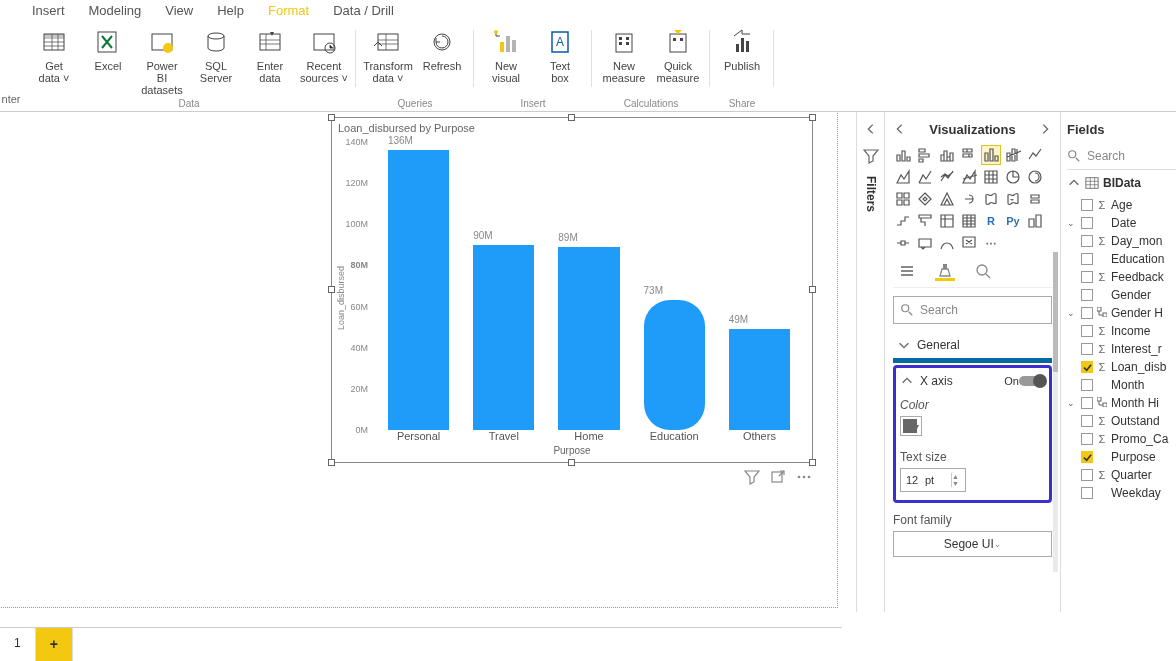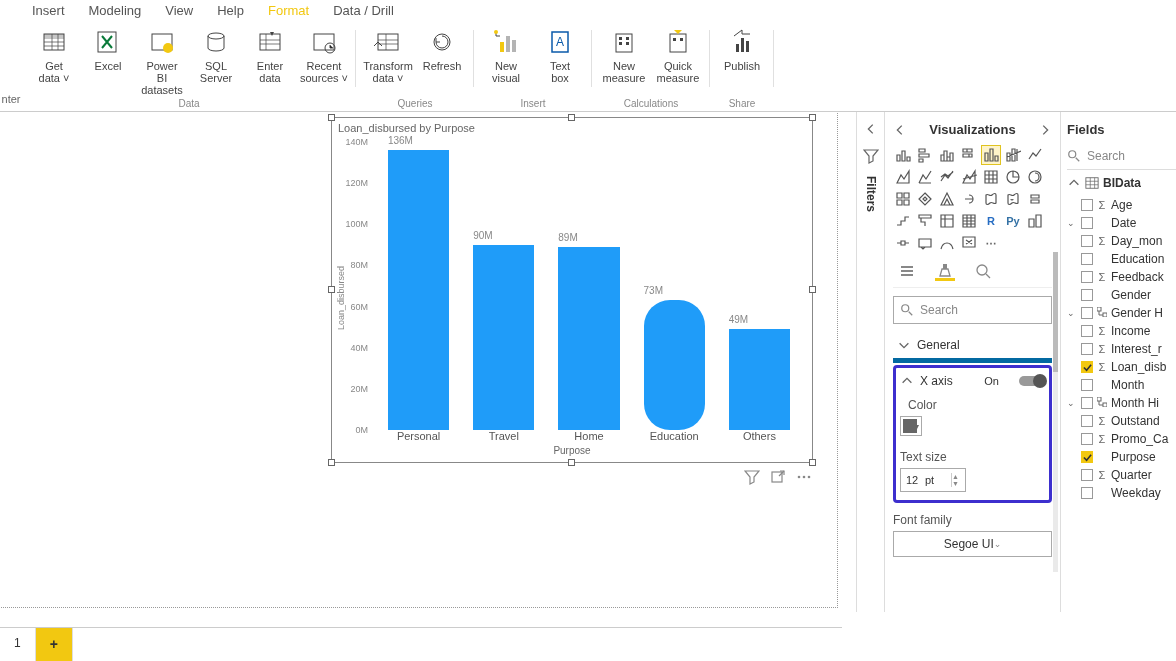--- a/index.html
+++ b/index.html
@@ -50,31 +50,31 @@
 
   .visual-footer-icons { position:absolute; right:0; bottom:-26px; display:flex; gap:10px; color:#888; }
   .visual-footer-icons svg { width:16px; height:16px; }
 
   
   .filters-collapsed { width:28px; border-left:1px solid #ddd; display:flex; flex-direction:column; align-items:center; padding-top:10px; gap:12px; }
   .filters-label { writing-mode: vertical-rl; font-size:12px; font-weight:600; color:#333; }
 
   
   .viz-pane { width:176px; border-left:1px solid #ddd; display:flex; flex-direction:column; padding:6px 8px 0 8px; overflow:hidden; position:relative;}
-  .pane-header { font-size:13px; font-weight:600; padding:4px 0 8px 0; display:flex; align-items:flex-end; justify-content:space-between; }
+  .pane-header { font-size:13px; font-weight:600; padding:4px 0 8px 0; display:flex; align-items:flex-start; justify-content:space-between; }
   .viz-icons { display:flex; flex-wrap:wrap; gap:2px; margin-bottom:6px; }
   .viz-icons .vi { width:20px; height:20px; border:1px solid transparent; display:flex; align-items:center; justify-content:center; font-size:10px; color:#444; }
   .viz-icons .vi.sel { background:#fef4c9; border-color:#e0c320; }
   .tabs3 { display:flex; gap:18px; padding:2px 4px 6px 4px; border-bottom:1px solid #eee;}
   .tabs3 .ti { width:20px; height:20px; display:flex; align-items:center; justify-content:center; }
   .tabs3 .ti.active { border-bottom:3px solid #F2C811; }
   .search-box { display:flex; align-items:center; border:1px solid #aaa; height:28px; padding:0 6px; margin:8px 0; color:#888; gap:6px;}
   .fmt-section { padding:6px 4px; border-bottom:5px solid #0369a1; font-size:12px; }
   .fmt-row { display:flex; align-items:center; justify-content:space-between; }
-  .toggle { display:flex; align-items:center; gap:20px; font-size:11px; }
+  .toggle { display:flex; align-items:center; gap:0; font-size:11px; }
   .toggle .track { width:26px; height:10px; background:#999; border-radius:5px; position:relative; }
   .toggle .knob { position:absolute; right:-2px; top:-2px; width:14px; height:14px; border-radius:50%; background:#555; }
   .highlight-box { border:3px solid #3D2FCE; border-radius:4px; padding:6px 4px 8px 4px; margin-top:2px;}
   .color-swatch { width:22px; height:20px; border:1px solid #aaa; display:flex; align-items:center; position:relative;}
   .color-swatch .sq { width:14px; height:14px; background:#666; margin-left:2px;}
   .color-swatch .arr { position:absolute; right:2px; font-size:8px; color:#666;}
   .textsize-input { display:flex; border:1px solid #aaa; width:66px; height:24px; align-items:center; font-size:11px; }
   .textsize-input .num { width:22px; text-align:center; }
   .textsize-input .unit { flex:1; padding-left:2px;}
   .textsize-input .spin { width:14px; display:flex; flex-direction:column; font-size:7px; color:#888; border-left:1px solid #ccc;}
@@ -264,21 +264,21 @@
         <div class="handle s"></div>
         <div class="handle se"></div>
       </div>
       <div class="chart-title">Loan_disbursed by Purpose</div>
       <div class="y-axis-title" style="left:4px; top:180px;">Loan_disbursed</div>
       <div class="y-ticks" id="y-ticks">
           <span style="bottom: 0px;">0M</span>
           <span style="bottom: 41.1429px;">20M</span>
           <span style="bottom: 82.2857px;">40M</span>
           <span style="bottom: 123.429px;">60M</span>
-          <span style="bottom: 164.571px;">80M</span>
+          <span style="bottom: 164.571px; font-weight: bold;">80M</span>
           <span style="bottom: 205.714px;">100M</span>
           <span style="bottom: 246.857px;">120M</span>
           <span style="bottom: 288px;">140M</span>
         </div>
       <div class="chart-body">
         <div class="bars" id="bars">
             <div class="bar" style="left: 11.928px; width: 61.344px; height: 279.771px;">
               <div class="bar-label">136M</div>
             </div>
             <div class="bar" style="left: 97.128px; width: 61.344px; height: 185.143px;">
@@ -551,21 +551,21 @@
             </svg>
           <span>X axis</span>
         </span>
         <span class="toggle">
           <span>On</span>
           <span class="track">
               <span class="knob"></span>
             </span>
         </span>
       </div>
-      <div style="font-size:12px; color:#555; margin:4px 8px;">Color</div>
+      <div style="font-size:12px; color:#555; margin:4px 0;font-style:italic;">Color</div>
       <div class="color-swatch">
           <div class="sq"></div>
           <div class="arr">▾</div>
         </div>
       <div style="font-size:12px; color:#555; margin:14px 0 4px 0;">Text size</div>
       <div class="textsize-input">
         <div class="num">12</div>
         <div class="unit">pt</div>
         <div class="spin">
             <span>▲</span>

